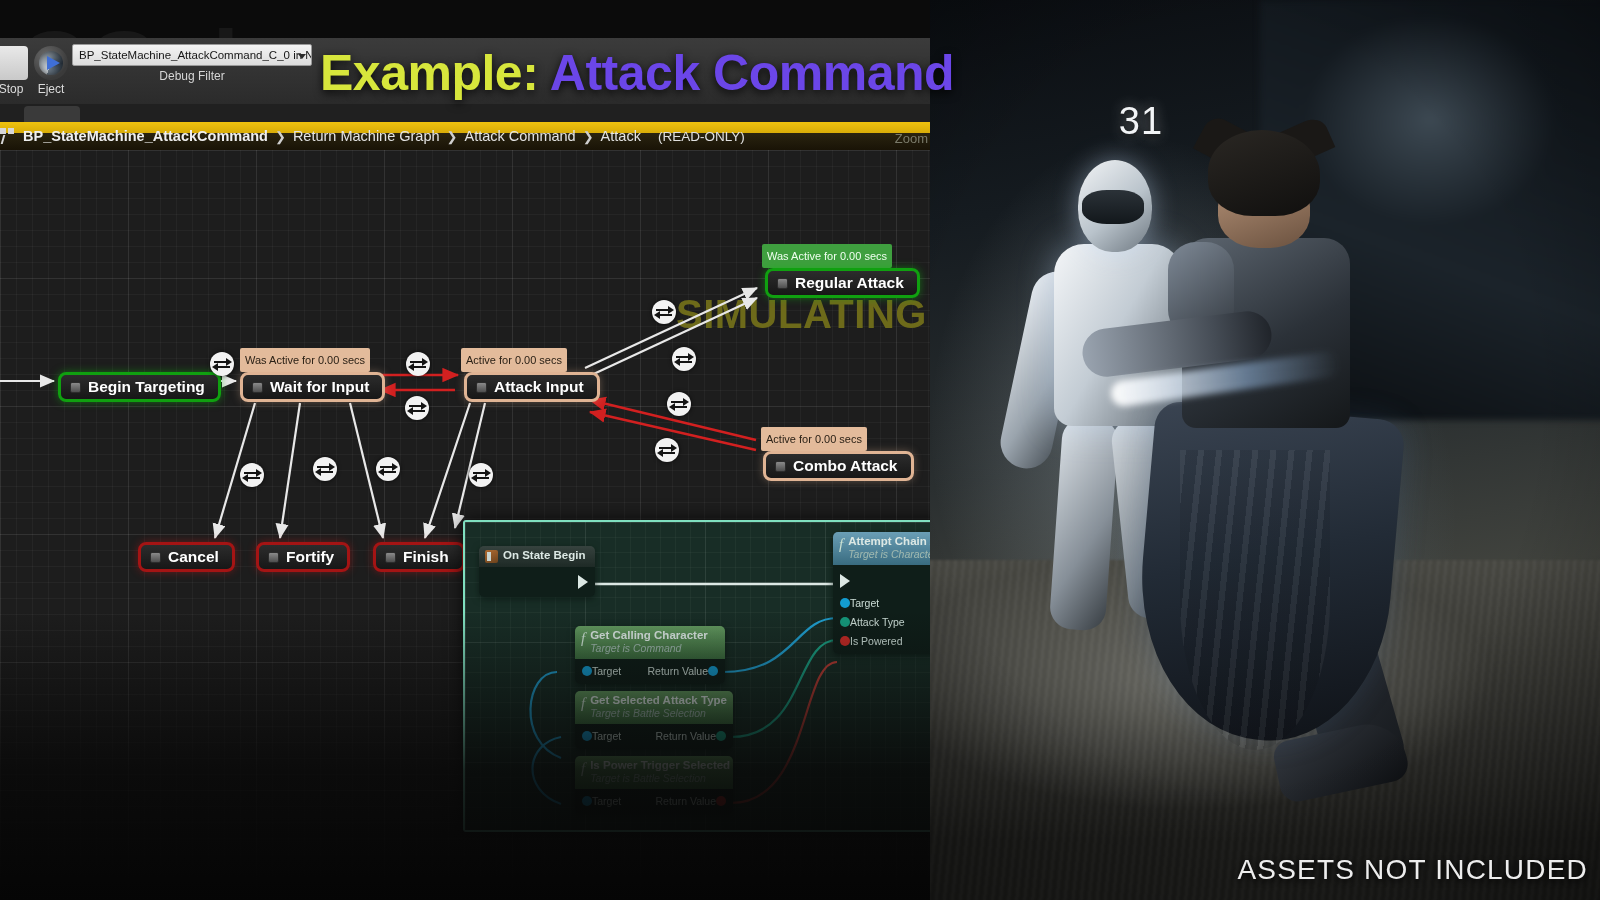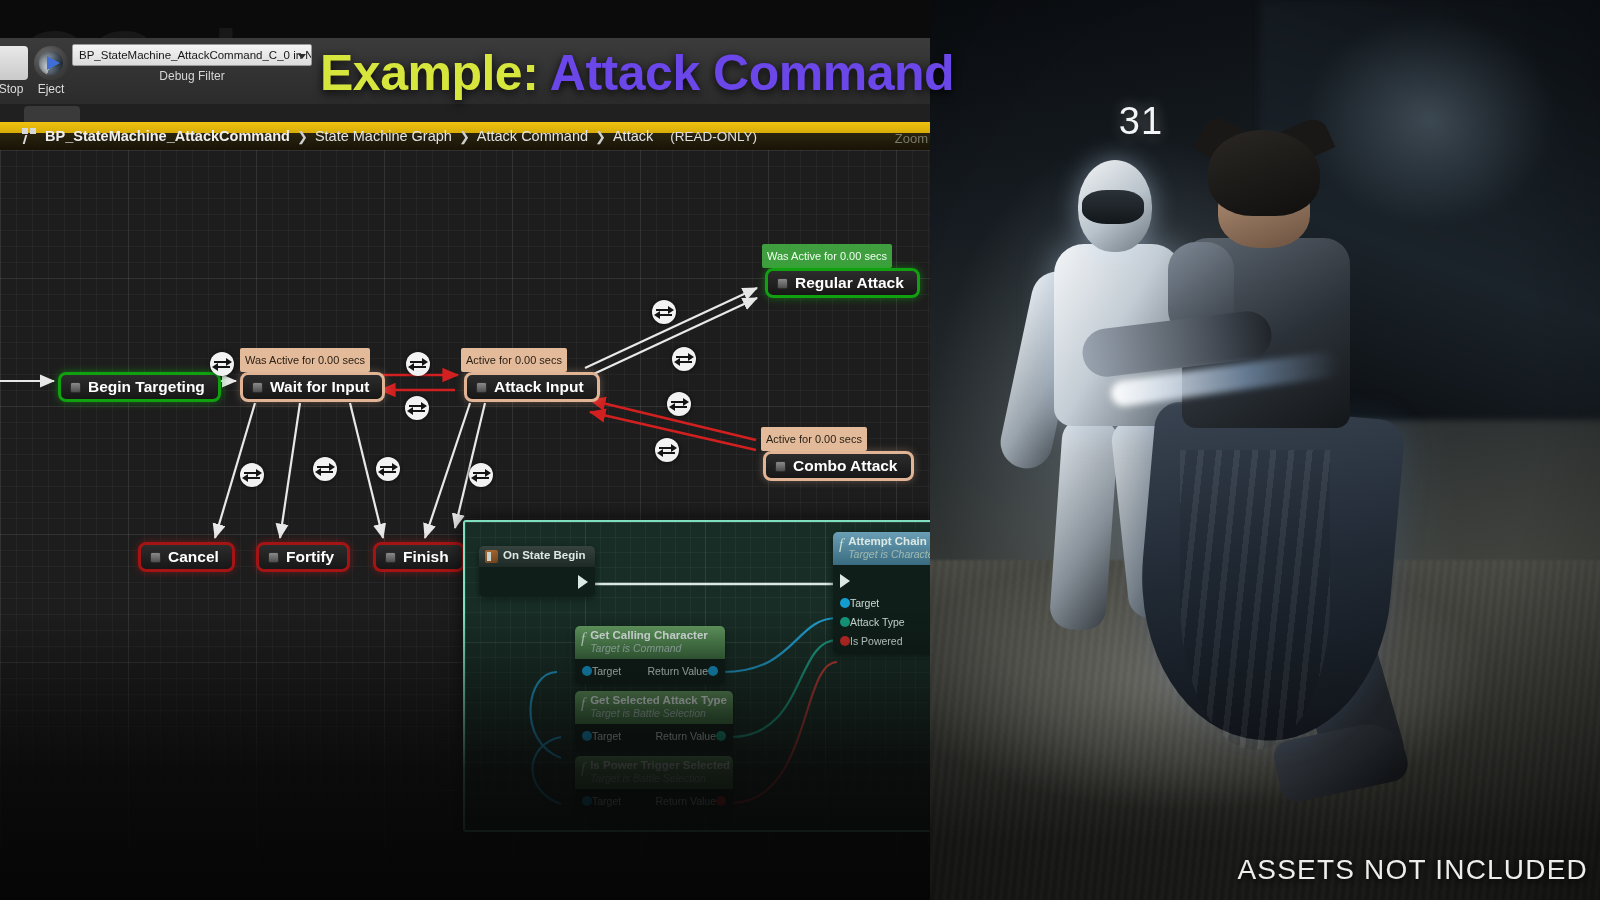--- a/index.html
+++ b/index.html
@@ -120,21 +120,21 @@
 
   
   .tabstrip { position:absolute; left:0; top:104px; width:930px; height:22px; background:#202020; }
   .tabstrip .tab { position:absolute; left:24px; top:2px; width:56px; height:20px;
       background:#3a3a3a; border-radius:4px 4px 0 0; }
 
   
   .breadcrumb {
     position:absolute; left:0; top:122px; width:930px; height:28px;
     background:linear-gradient(180deg,#efc20f 0%, #d9ad08 38%, #2a2410 39%, #191306 100%);
-    display:flex; align-items:center; padding-left:22px; overflow:hidden;
+    display:flex; align-items:center; padding-left:0; overflow:hidden;
   }
   .bc-row { display:flex; align-items:center; gap:7px; white-space:nowrap; }
   .bc-icon { width:16px; height:18px; position:relative; }
   .bc-icon i { position:absolute; display:block; background:#d8d8d8; }
   .bc-icon i:nth-child(1){ left:0; top:1px; width:6px; height:6px; }
   .bc-icon i:nth-child(2){ left:8px; top:1px; width:6px; height:6px; }
   .bc-icon i:nth-child(3){ left:2px; top:8px; width:2px; height:9px; transform:skewX(-16deg); }
   .bc-text { color:#e4e4e4; font-size:14.5px; }
   .bc-text.first { font-weight:700; color:#efefef; }
   .bc-sep { color:#cfcfcf; font-size:13px; }
@@ -310,31 +310,32 @@
 
     <div class="breadcrumb">
       <div class="bc-row">
         <span class="bc-icon">
             <i></i>
             <i></i>
             <i></i>
           </span>
         <span class="bc-text first">BP_StateMachine_AttackCommand</span>
         <span class="bc-sep">❯</span>
-        <span class="bc-text">State Machine Graph</span>
+        <span class="bc-text">Return Machine Graph</span>
         <span class="bc-sep">❯</span>
         <span class="bc-text">Attack Command</span>
         <span class="bc-sep">❯</span>
         <span class="bc-text">Attack</span>
         <span class="bc-ro">(READ-ONLY)</span>
       </div>
       <div class="bc-zoom">Zoom</div>
     </div>
 
     <div class="graph">
+      <div class="simulating">SIMULATING</div>
       <div class="wm wm2">CGshopee.com</div>
 
     </div>
 
     <svg class="ovl">
       <defs>
         <marker id="aw" markerWidth="8" markerHeight="8" refX="6.5" refY="3" orient="auto">
           <path d="M0,0 L7,3 L0,6 z" fill="#e8e8e8"></path>
         </marker>
         <marker id="ar" markerWidth="8" markerHeight="8" refX="6.5" refY="3" orient="auto">

